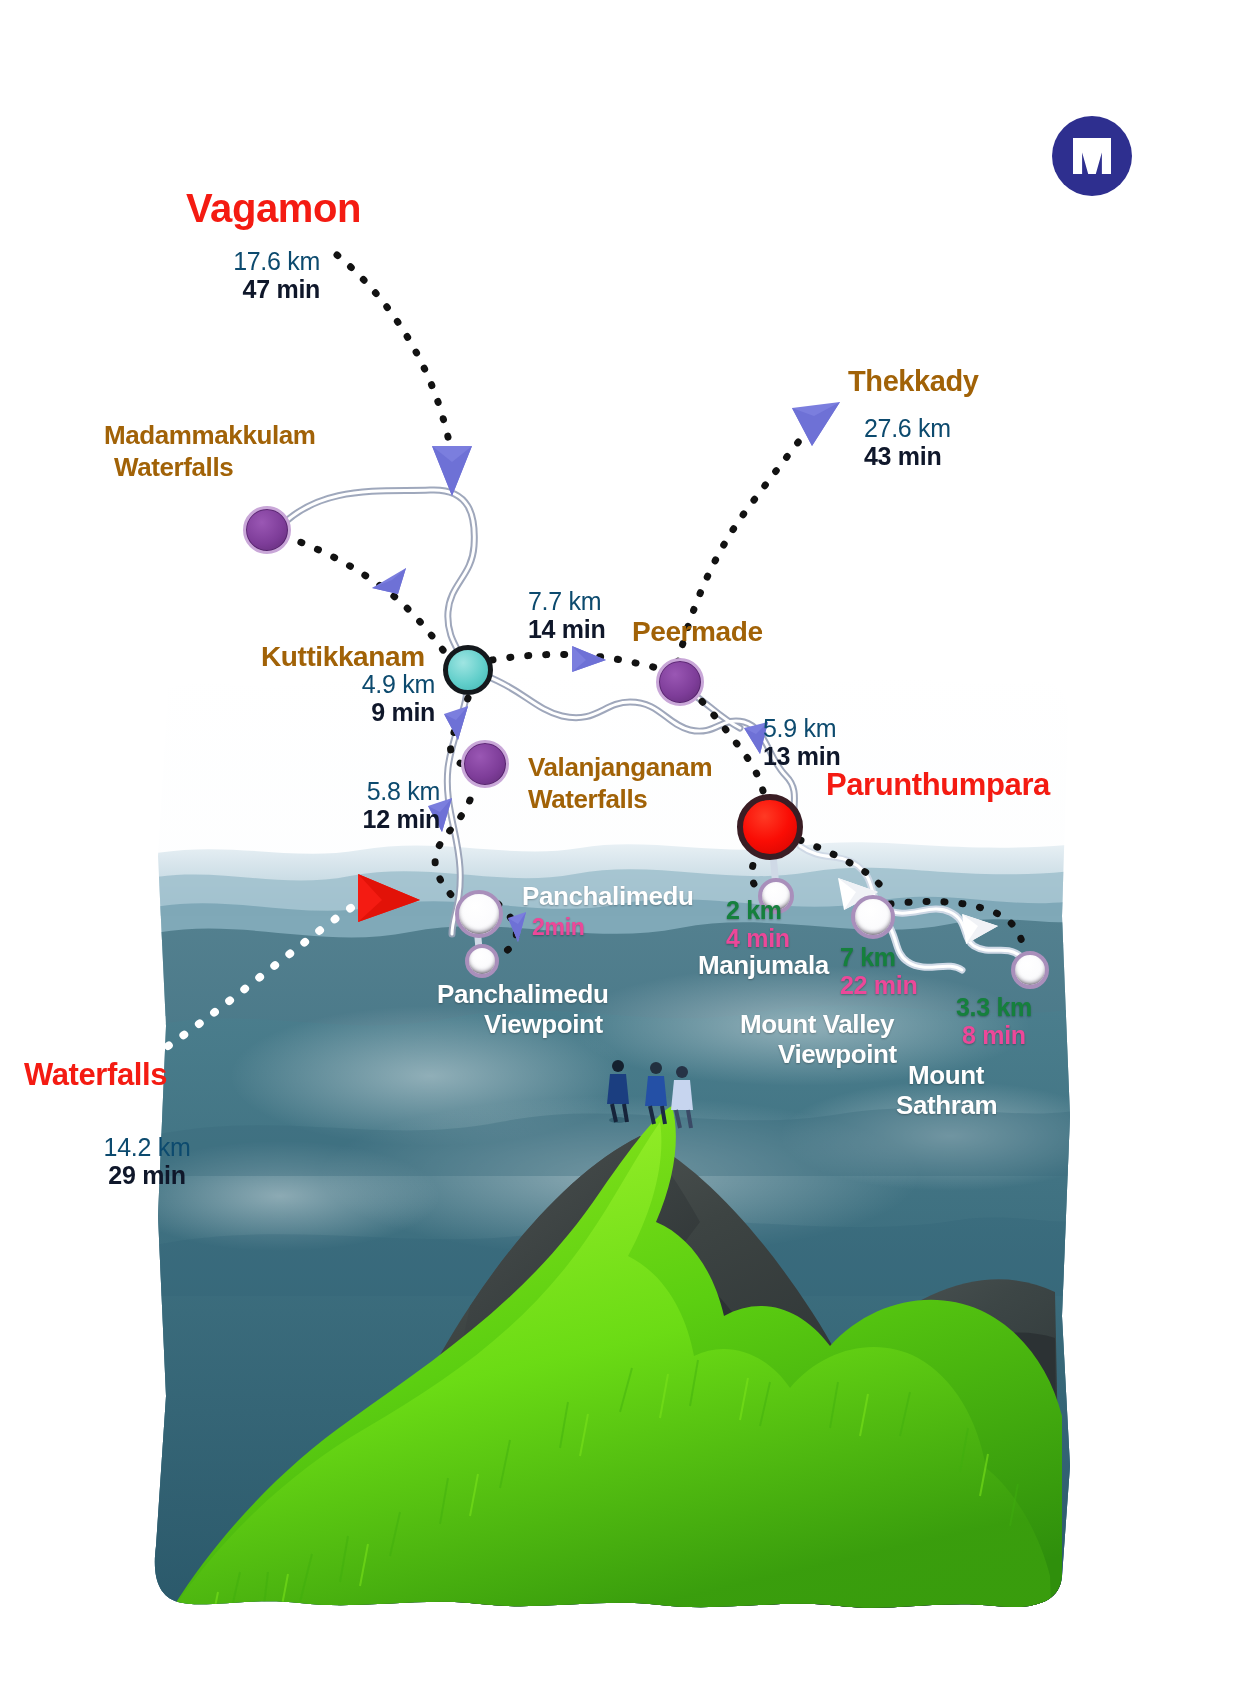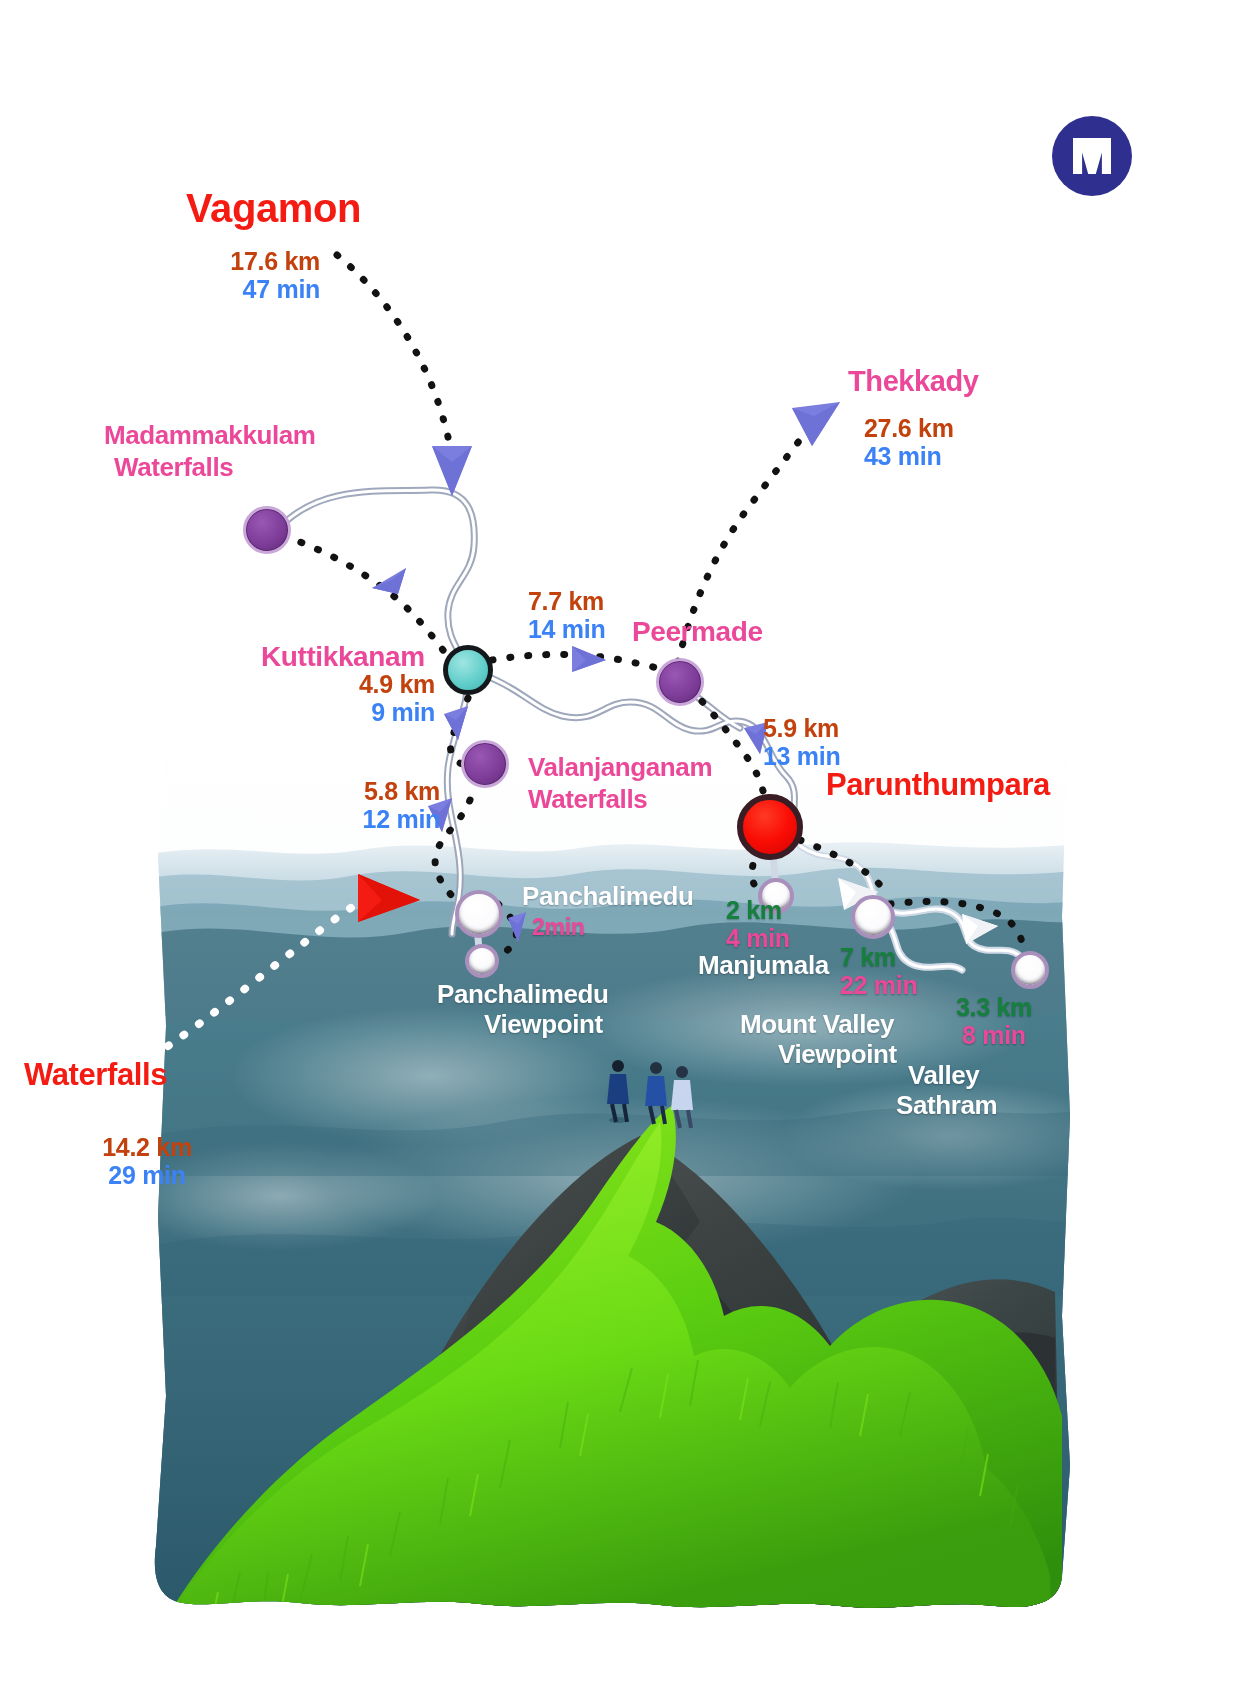--- a/index.html
+++ b/index.html
@@ -22,25 +22,25 @@
   }
   .logo .mglyph:before{
     content:""; position:absolute; left:0; top:0; width:38px; height:36px;
     background:#ffffff;
     clip-path: polygon(0% 0%, 100% 0%, 100% 100%, 76% 100%, 76% 40%, 60% 100%, 40% 100%, 24% 40%, 24% 100%, 0% 100%);
   }
 
   
   .lbl { position:absolute; white-space:pre; line-height:1.04; }
   .t-red   { color:#f41b12; font-weight:bold; letter-spacing:-0.4px; }
-  .t-navy  { color:#ec4899; font-weight:bold; letter-spacing:-0.4px; }
+  .t-navy  { color:#a16207; font-weight:bold; letter-spacing:-0.4px; }
   .t-white { color:#ffffff; font-weight:bold; letter-spacing:-0.4px;
              text-shadow:0 1px 2px rgba(0,0,0,.28); }
-  .t-km    { color:#c2410c; font-weight:bold; letter-spacing:-0.3px; }
-  .t-min   { color:#3b82f6; font-weight:bold; letter-spacing:-0.3px; }
+  .t-km    { color:#0c4a6e; font-weight:normal; letter-spacing:-0.3px; }
+  .t-min   { color:#0f172a; font-weight:bold; letter-spacing:-0.3px; }
   .t-kmY   { color:#15803d; font-weight:bold; letter-spacing:-0.3px;
              text-shadow:0 1px 2px rgba(0,0,0,.30); }
   .t-minY  { color:#ec4899; font-weight:bold; letter-spacing:-0.3px;
              text-shadow:0 1px 2px rgba(0,0,0,.30); }
 
   .s44 { font-size:40px; }
   .s30 { font-size:29px; }
   .s27 { font-size:26px; }
   .s25 { font-size:25px; }
   .s23 { font-size:23px; }
@@ -390,16 +390,16 @@
   <div class="lbl t-minY s25" style="left:726px; top:909px;">4 min</div>
   <div class="lbl t-white s27" style="left:698px; top:936px;">Manjumala</div>
 
   <div class="lbl t-kmY  s25" style="left:840px; top:928px;">7 km</div>
   <div class="lbl t-minY s25" style="left:840px; top:956px;">22 min</div>
   <div class="lbl t-white s27" style="left:740px; top:995px;">Mount Valley</div>
   <div class="lbl t-white s27" style="left:778px; top:1025px;">Viewpoint</div>
 
   <div class="lbl t-kmY  s25" style="left:956px; top:978px;">3.3 km</div>
   <div class="lbl t-minY s25" style="left:962px; top:1006px;">8 min</div>
-  <div class="lbl t-white s27" style="left:908px; top:1046px;">Valley</div>
+  <div class="lbl t-white s27" style="left:908px; top:1046px;">Mount</div>
   <div class="lbl t-white s27" style="left:896px; top:1076px;">Sathram</div>
 
 </div>
 
 </body></html>

